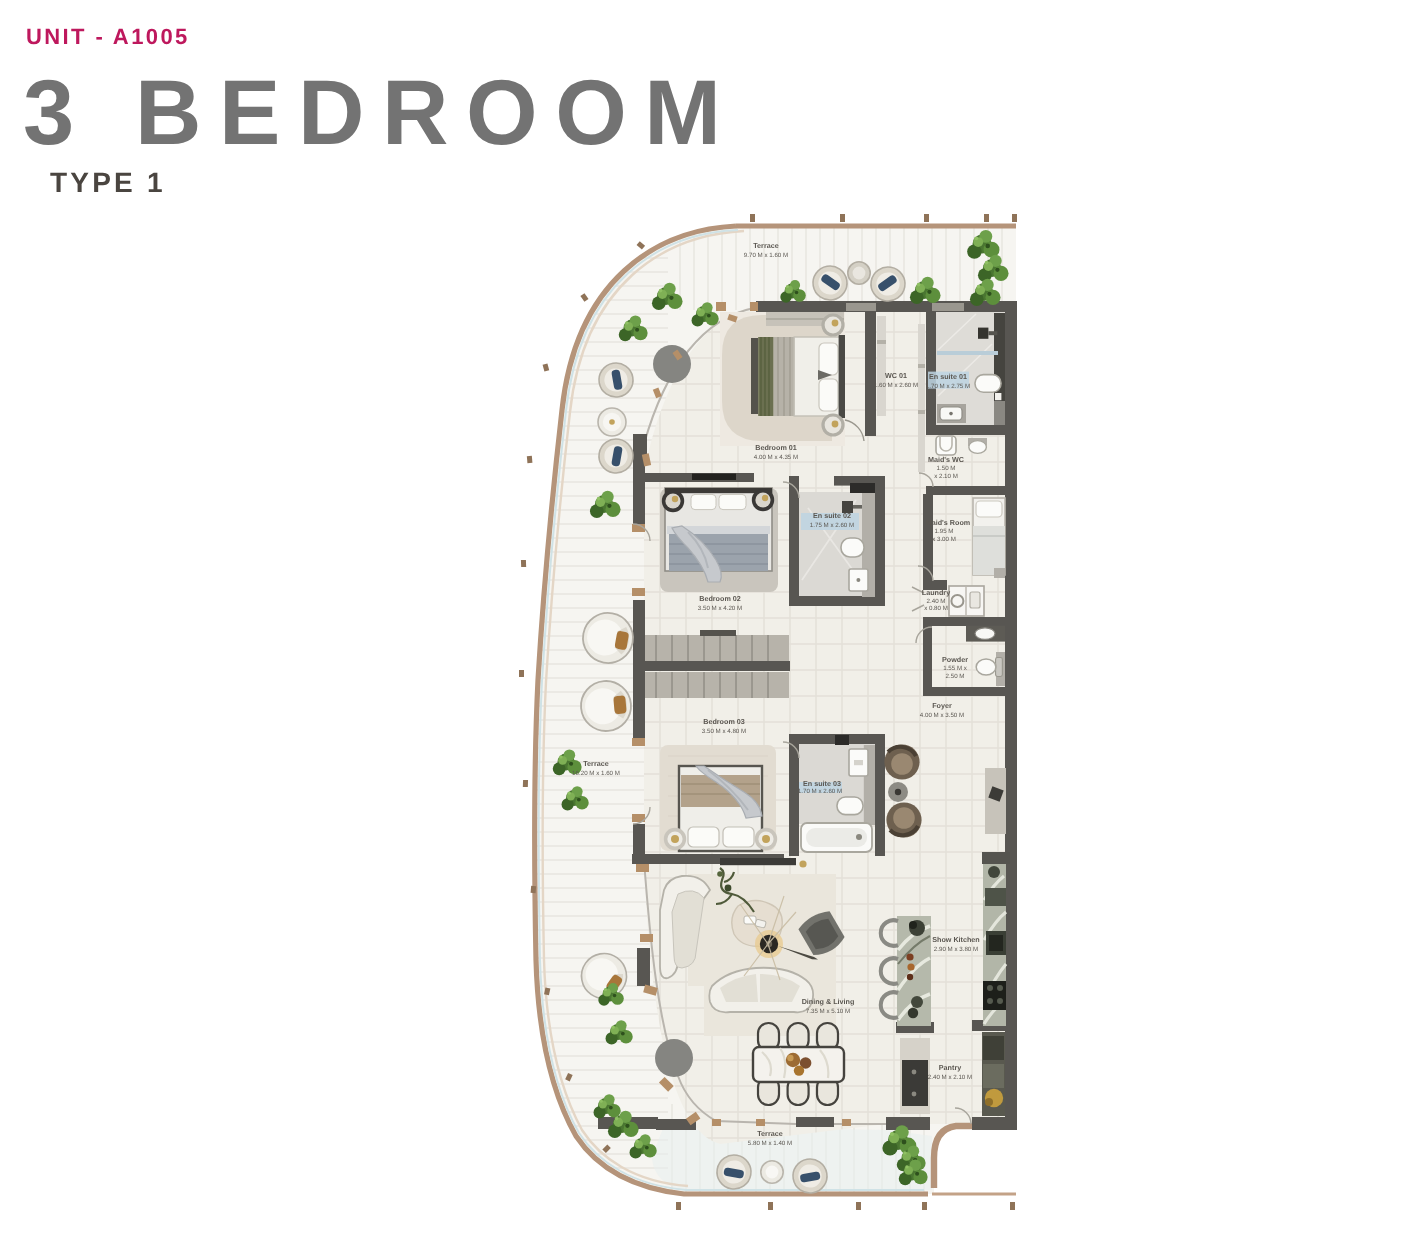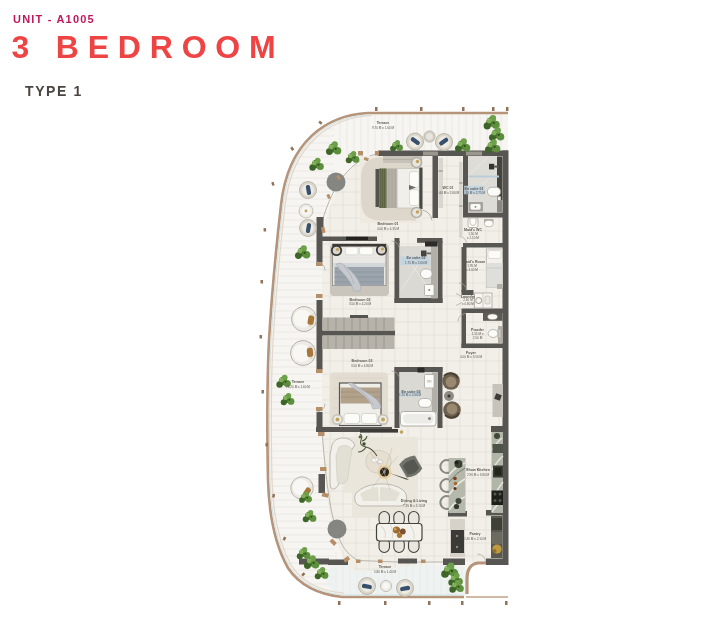--- a/index.html
+++ b/index.html
@@ -1,17 +1,17 @@
 <!DOCTYPE html>
 <html><head><meta charset="utf-8">
 <style>
 html,body{margin:0;padding:0;background:#fff;width:707px;height:619px;overflow:hidden;position:relative}
 body{font-family:"Liberation Sans",sans-serif}
 .h1{position:absolute;left:13px;top:12.5px;font-size:11px;font-weight:bold;color:#be185d;letter-spacing:1.2px}
-.h2{position:absolute;left:11.5px;top:29px;font-size:32px;font-weight:bold;color:#ef4444;letter-spacing:8.8px}
+.h2{position:absolute;left:11.5px;top:29px;font-size:46px;font-weight:bold;color:#737373;letter-spacing:8.8px}
 .h3{position:absolute;left:25px;top:83px;font-size:14px;font-weight:bold;color:#4a4540;letter-spacing:1.6px}
 svg{position:absolute;left:0;top:0}
 svg text{font-family:"Liberation Sans",sans-serif;fill:#5b5751;}
 .lbl{font-size:3.6px;font-weight:bold}
 .dim{font-size:3.1px}
 </style></head>
 <body>
 <div class="h1">UNIT - A1005</div>
 <div class="h2">3 BEDROOM</div>
 <div class="h3">TYPE 1</div>

